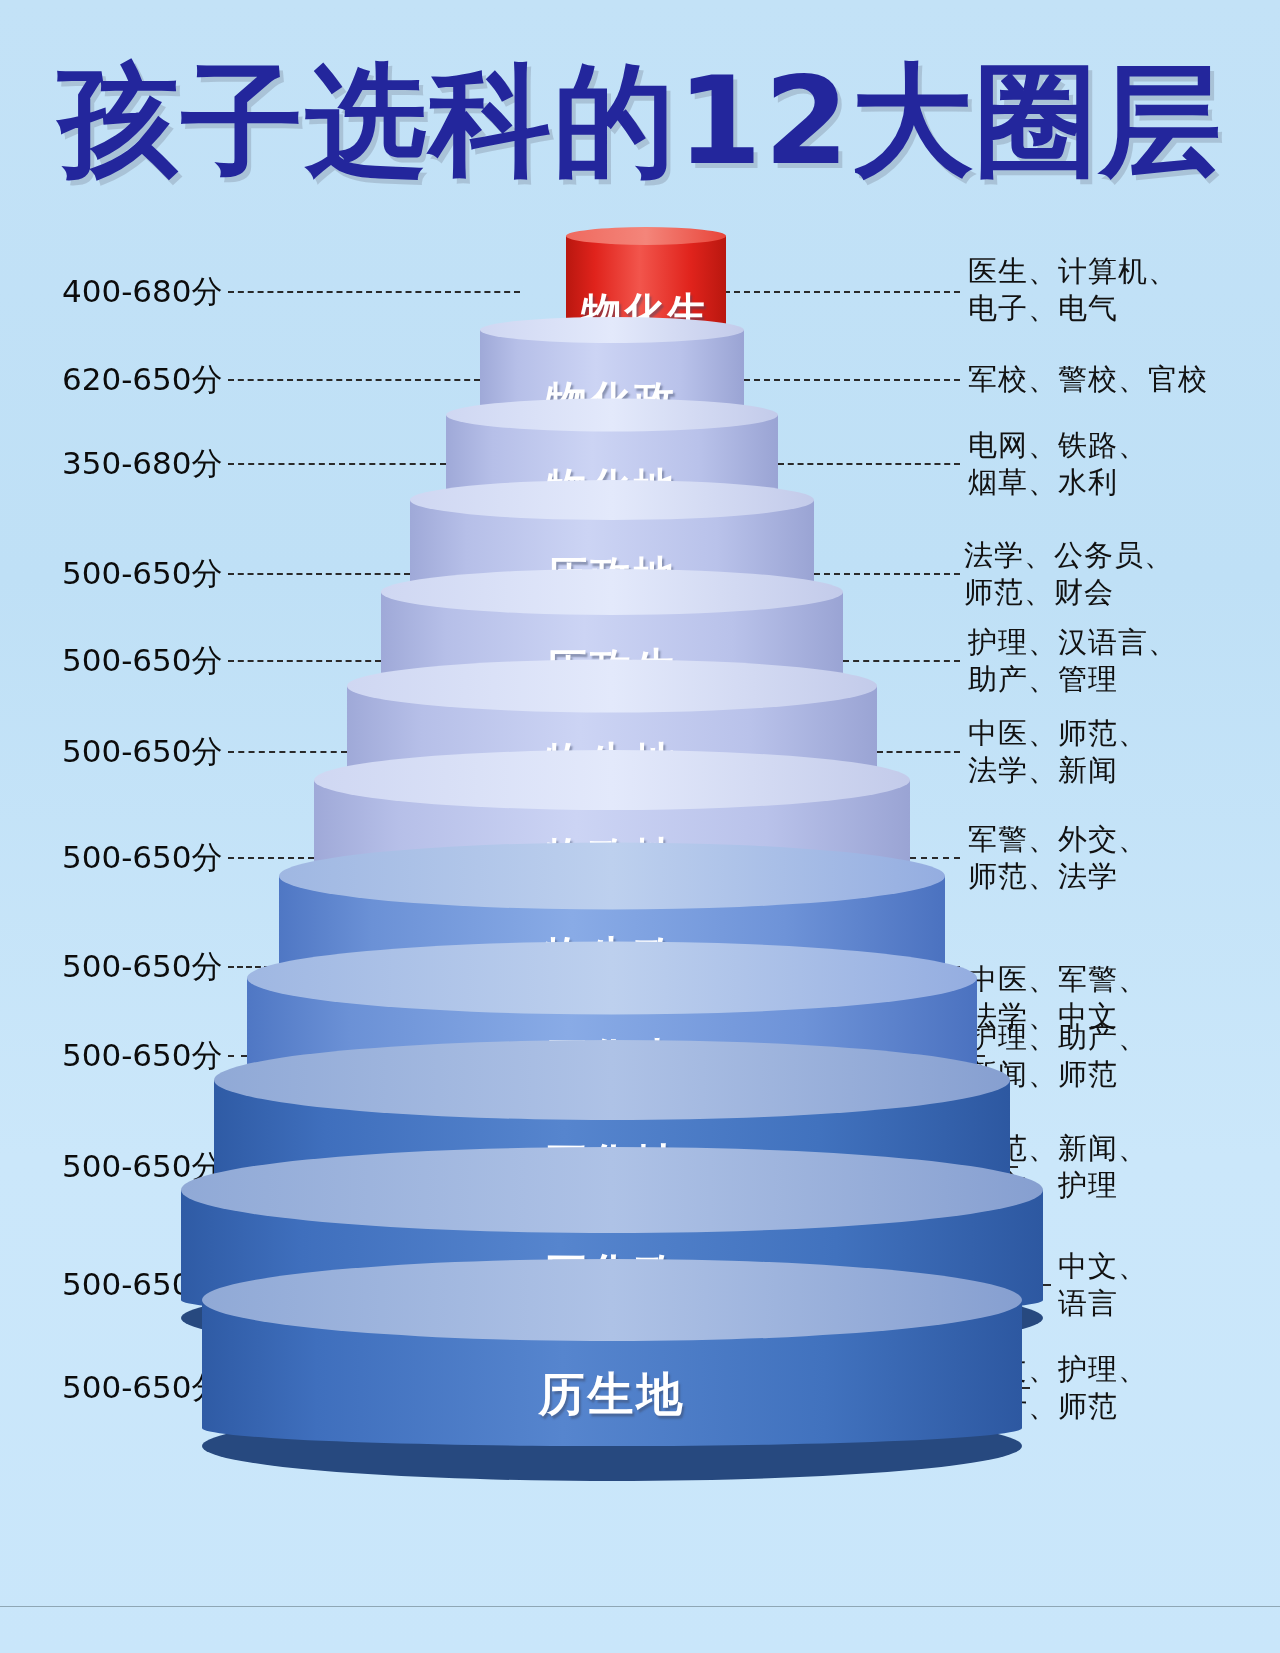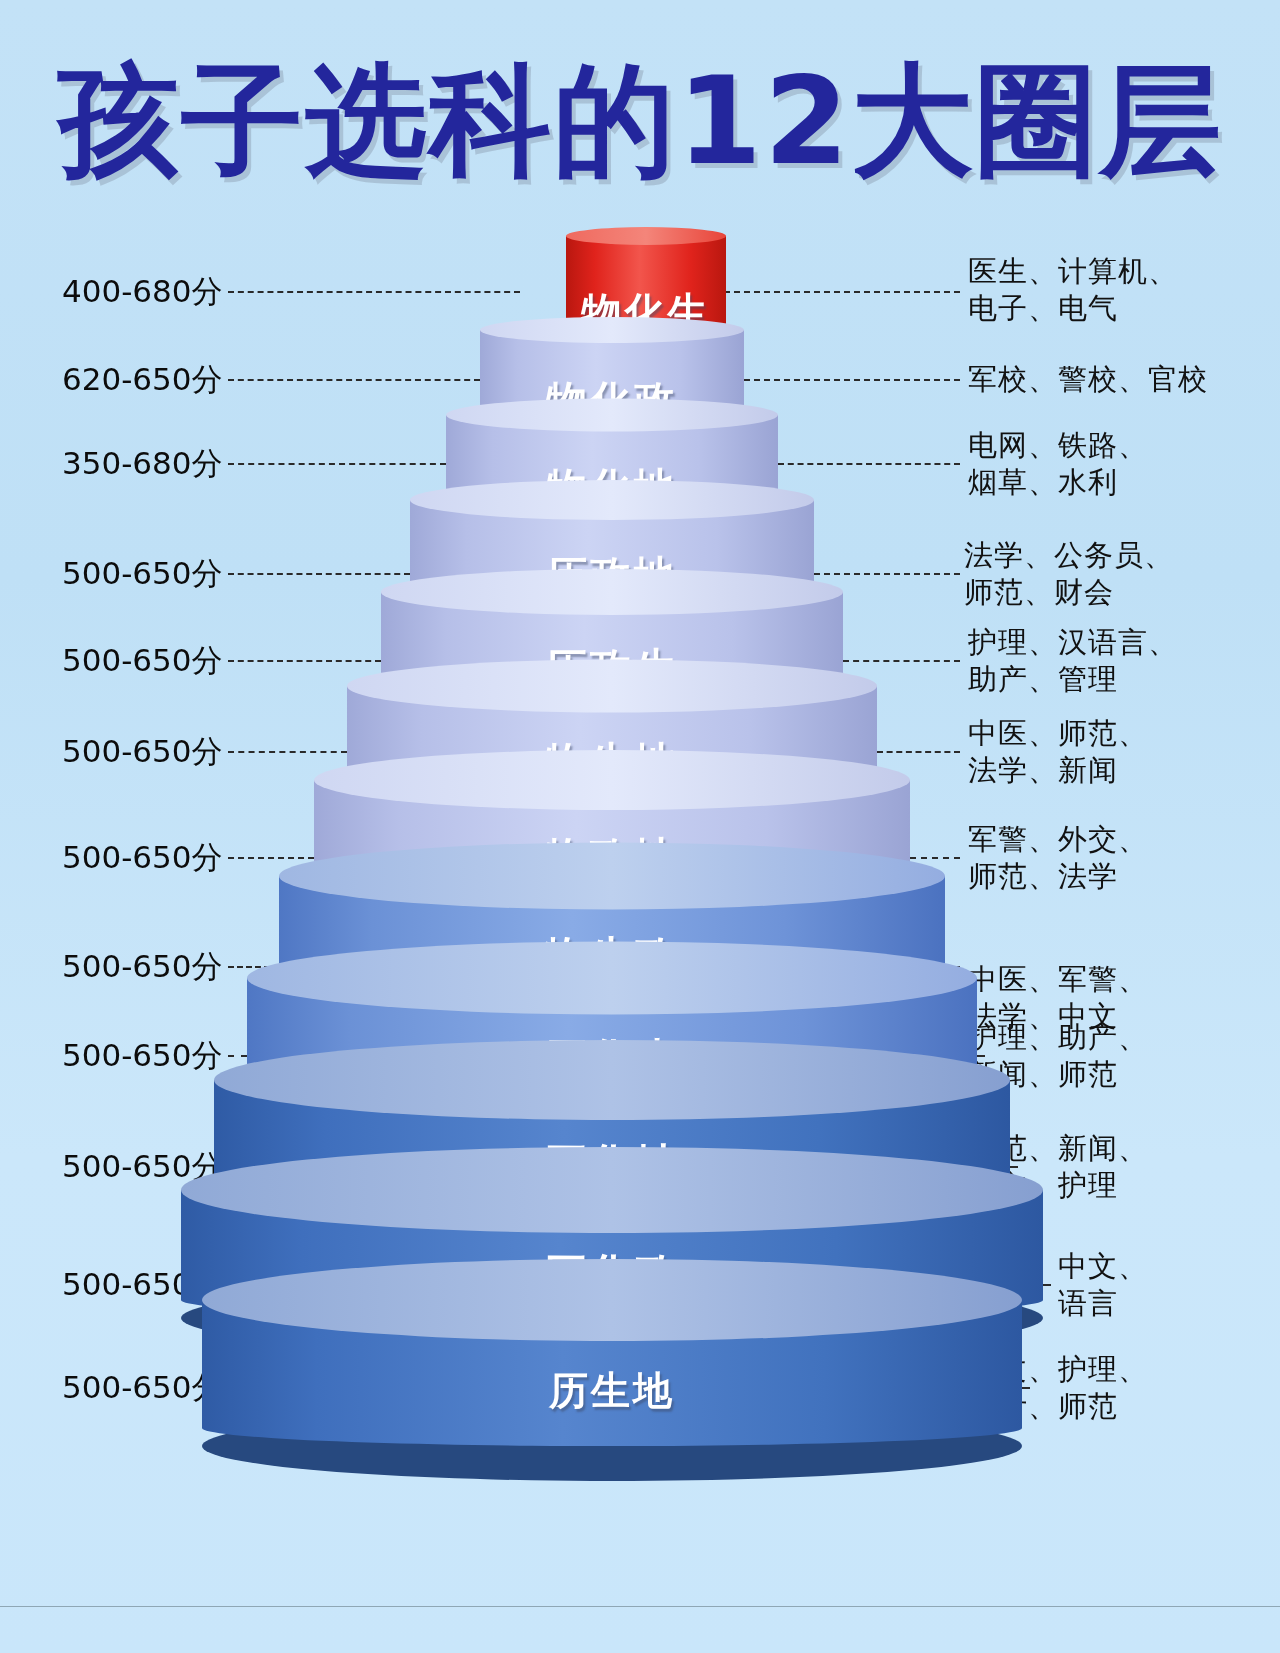--- a/index.html
+++ b/index.html
@@ -200,21 +200,21 @@
       </div>
       <div class="scoreLbl" style="left: 62px; top: 1285px;">500-650分</div>
       <div class="lead" style="left: 228px; top: 1285px; width: 8px; z-index: 4;"></div>
       <div class="lead" style="left: 1043px; top: 1285px; width: 8px; z-index: 4;"></div>
       <div class="majorLbl" style="left: 968px; top: 1285px;">法学、中文、
 师范、语言</div>
       <div class="tier" style="left: 202px; top: 1300px; width: 820px; height: 146px; z-index: 31;">
         <div class="botell" style="background: rgb(39, 73, 127); height: 70px;"></div>
         <div class="body" style="background: linear-gradient(90deg, rgb(47, 91, 165) 0%, rgb(63, 111, 189) 14%, rgb(86, 133, 206) 44%, rgb(65, 114, 190) 76%, rgb(45, 88, 161) 100%);"></div>
         <div class="topell" style="background: linear-gradient(90deg, rgb(144, 169, 214) 0%, rgb(174, 194, 230) 50%, rgb(134, 159, 208) 100%); height: 82px;"></div>
-        <div class="lbl" style="font-size: 39px; top: 64px; text-align: center;">历生地</div>
+        <div class="lbl" style="font-size: 46px; top: 64px; text-align: center;">历生地</div>
       </div>
       <div class="scoreLbl" style="left: 62px; top: 1388px;">500-650分</div>
       <div class="lead" style="left: 228px; top: 1388px; width: 8px; z-index: 4;"></div>
       <div class="lead" style="left: 1022px; top: 1388px; width: 8px; z-index: 4;"></div>
       <div class="majorLbl" style="left: 968px; top: 1388px;">中文、护理、
 会计、师范</div>
     </div>
 
   <div class="baseline" style="top:1606px;"></div>
 </div>

